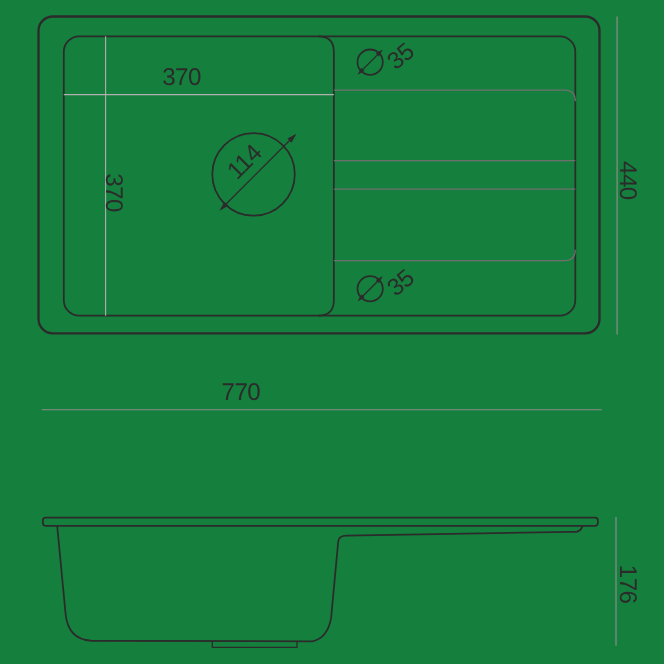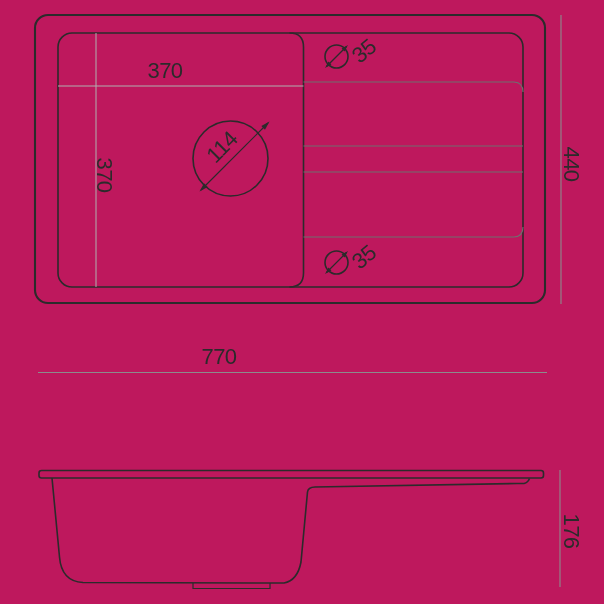--- a/index.html
+++ b/index.html
@@ -8,21 +8,21 @@
     background: #ffffff;
     width: 604px;
     height: 604px;
     overflow: hidden;
     font-family: "Liberation Sans", sans-serif;
   }
   .stage {
     position: relative;
     width: 604px;
     height: 604px;
-    background: #be185d;
+    background: #15803d;
   }
   svg { display: block; }
   .outline        { fill: none; stroke: #2b2b2b; stroke-width: 2.1; }
   .outline-thin   { fill: none; stroke: #2b2b2b; stroke-width: 1.6; }
   .divider        { fill: none; stroke: #2b2b2b; stroke-width: 1.6; }
   .drainer-line   { fill: none; stroke: #6f6f6f; stroke-width: 1.2; }
   .dim-line       { fill: none; stroke: #8c8c8c; stroke-width: 1.1; }
   .dim-line-light { fill: none; stroke: #b0b0b0; stroke-width: 1.0; }
   .dia-line       { fill: none; stroke: #2b2b2b; stroke-width: 1.2; }
   .arrow          { fill: #2b2b2b; stroke: none; }

